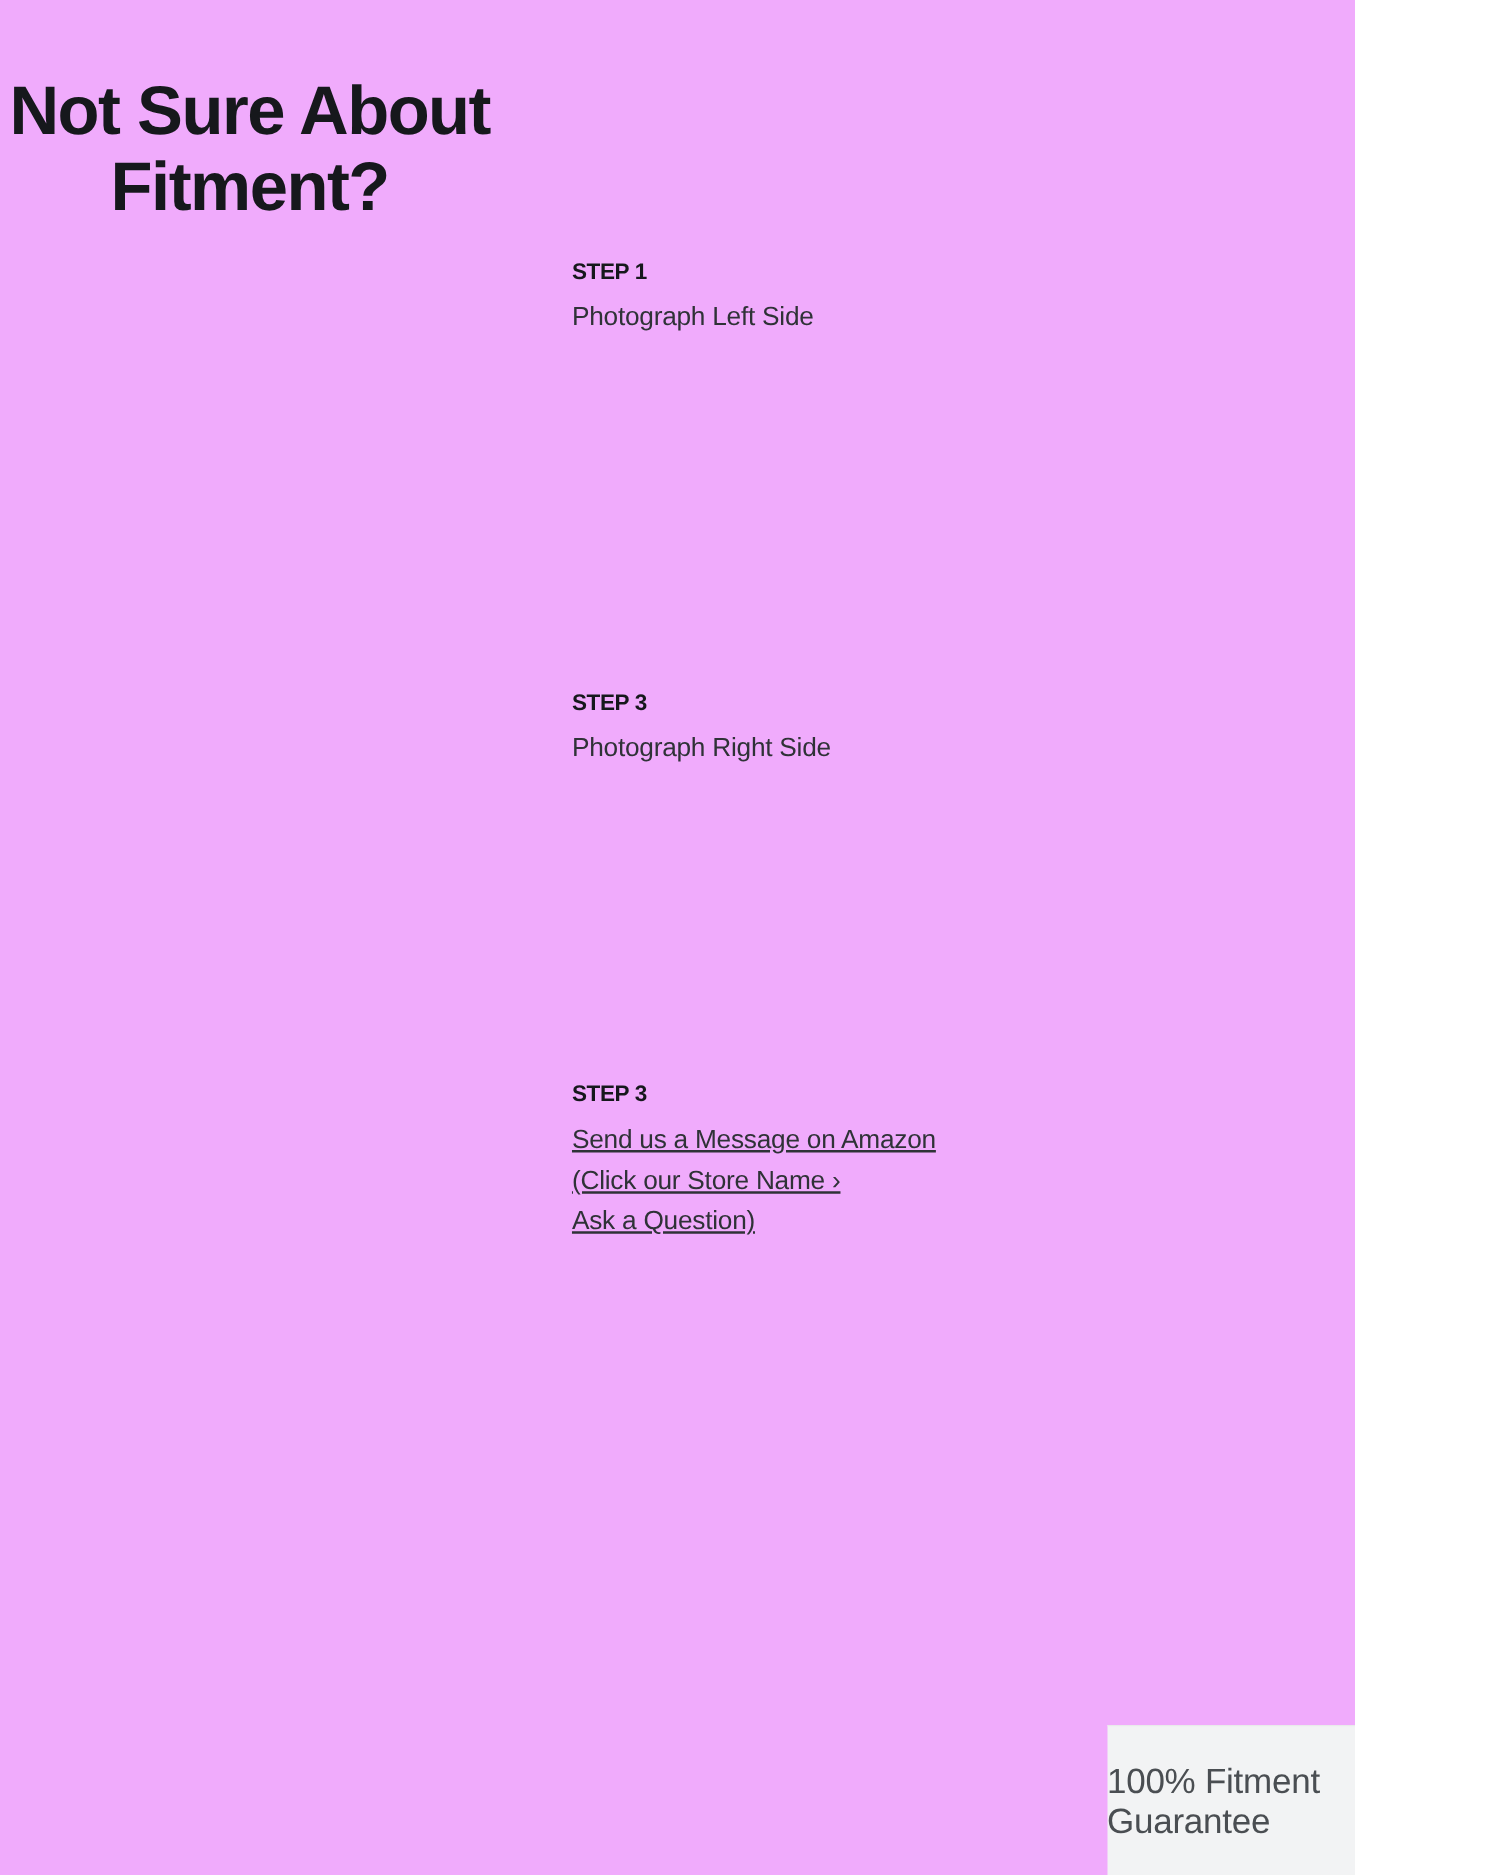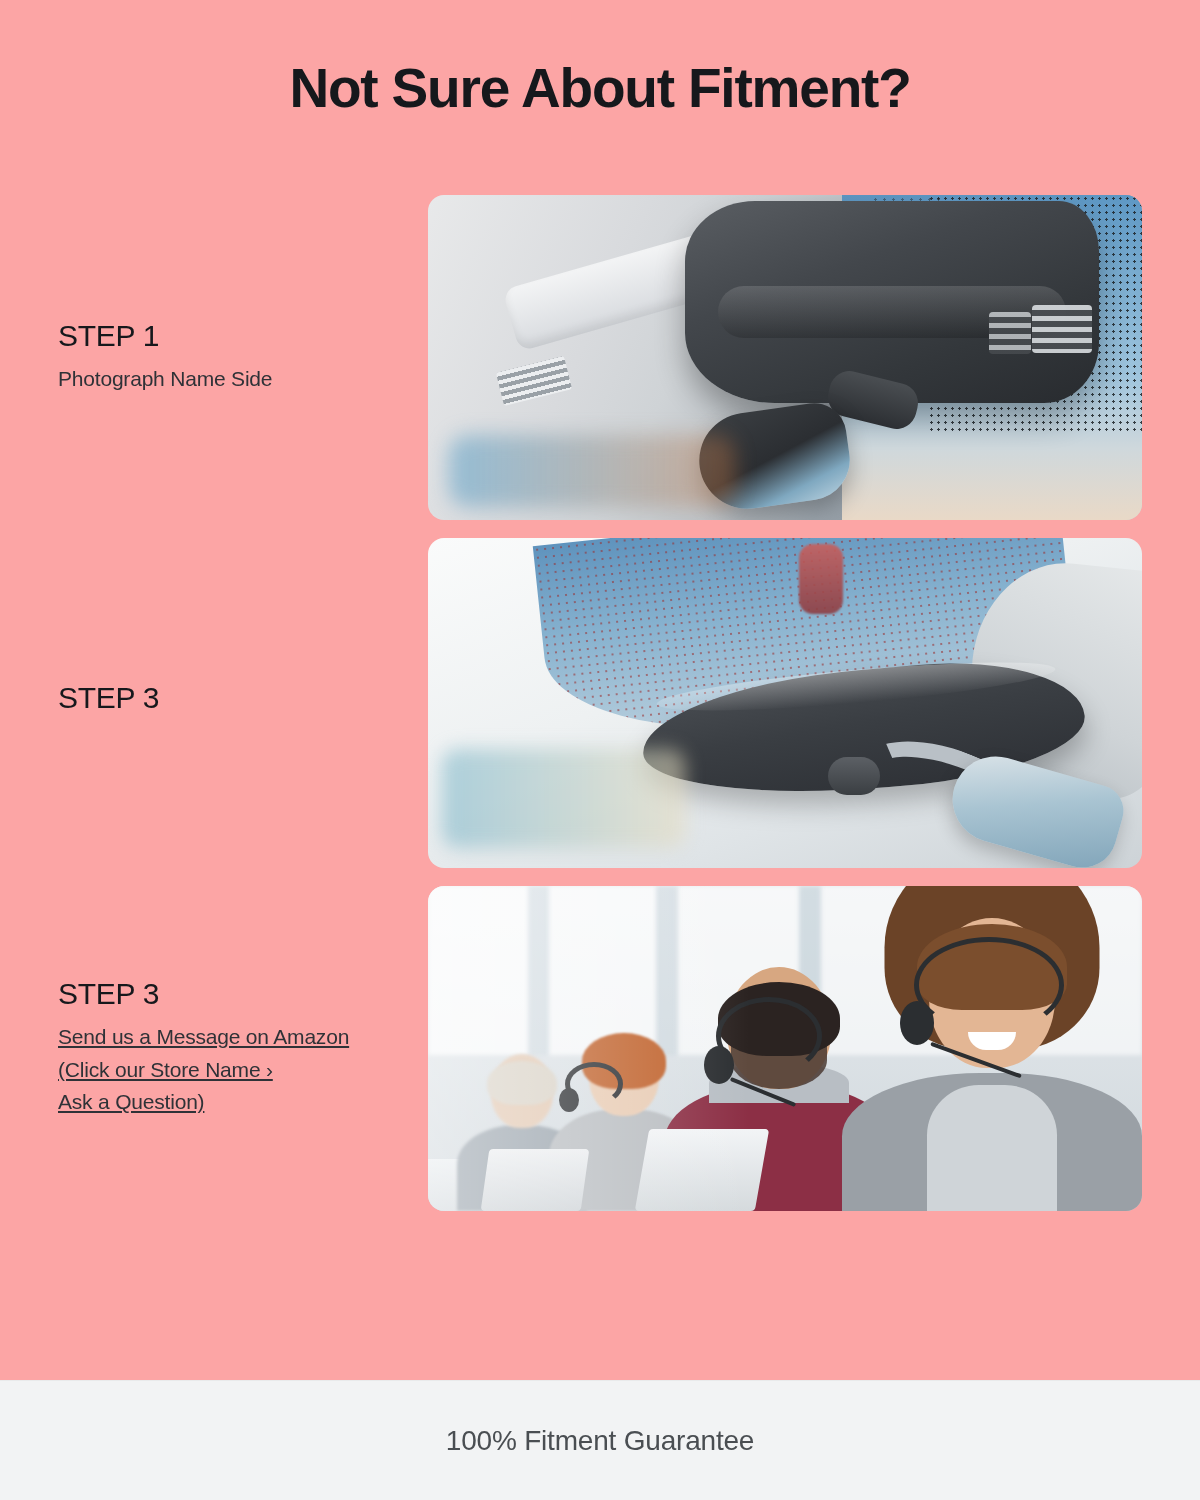--- a/index.html
+++ b/index.html
@@ -7,26 +7,26 @@
   html, body {
     width: 1200px;
     height: 1500px;
     background: #ffffff;
     font-family: "Liberation Sans", sans-serif;
     -webkit-font-smoothing: antialiased;
   }
 
   .page {
     position: relative;
-    width: 1200px;
+    width: 1084px;
     height: 1500px;
-    background: #fca5a5;
+    background: #f0abfc;
     overflow: hidden;
     display: flex;
-    flex-direction: column;
+    flex-direction: row;
   }
 
   
   .header {
     padding-top: 58px;
     text-align: center;
   }
   .title {
     font-size: 55px;
     font-weight: 700;
@@ -58,22 +58,22 @@
   }
   .step-row.row2 { height: 330px; }
   .step-row.row3 { height: 325px; }
 
   .step-text {
     width: 370px;
     flex: 0 0 370px;
     padding-right: 20px;
   }
   .step-label {
-    font-size: 30px;
-    font-weight: 400;
+    font-size: 18px;
+    font-weight: 700;
     color: #16181c;
     letter-spacing: -0.3px;
     margin-bottom: 10px;
   }
   .step-desc {
     font-size: 21px;
     color: #2f3237;
     line-height: 1.55;
     letter-spacing: -0.2px;
   }
@@ -396,40 +396,41 @@
 
   <div class="header">
     <h1 class="title">Not Sure About Fitment?</h1>
   </div>
 
   <div class="steps">
 
     <div class="step-row row1">
       <div class="step-text">
         <div class="step-label">STEP 1</div>
-        <div class="step-desc">Photograph Name Side</div>
+        <div class="step-desc">Photograph Left Side</div>
       </div>
       <div class="step-media m1">
         <div class="glassband"></div>
         <div class="dots"></div>
         <div class="dots2"></div>
         <div class="dome"></div>
         <div class="grille"></div>
         <div class="housing"></div>
         <div class="vent b"></div>
         <div class="vent"></div>
         <div class="stem"></div>
         <div class="mirror"></div>
         <div class="lowlight"></div>
       </div>
     </div>
 
     <div class="step-row row2">
       <div class="step-text">
         <div class="step-label">STEP 3</div>
+        <div class="step-desc">Photograph Right Side</div>
       </div>
       <div class="step-media m2">
         <div class="glass"></div>
         <div class="meshdots"></div>
         <div class="figure"></div>
         <div class="headliner"></div>
         <div class="pod"></div>
         <div class="podlight"></div>
         <div class="knob"></div>
         <div class="arm"></div>

